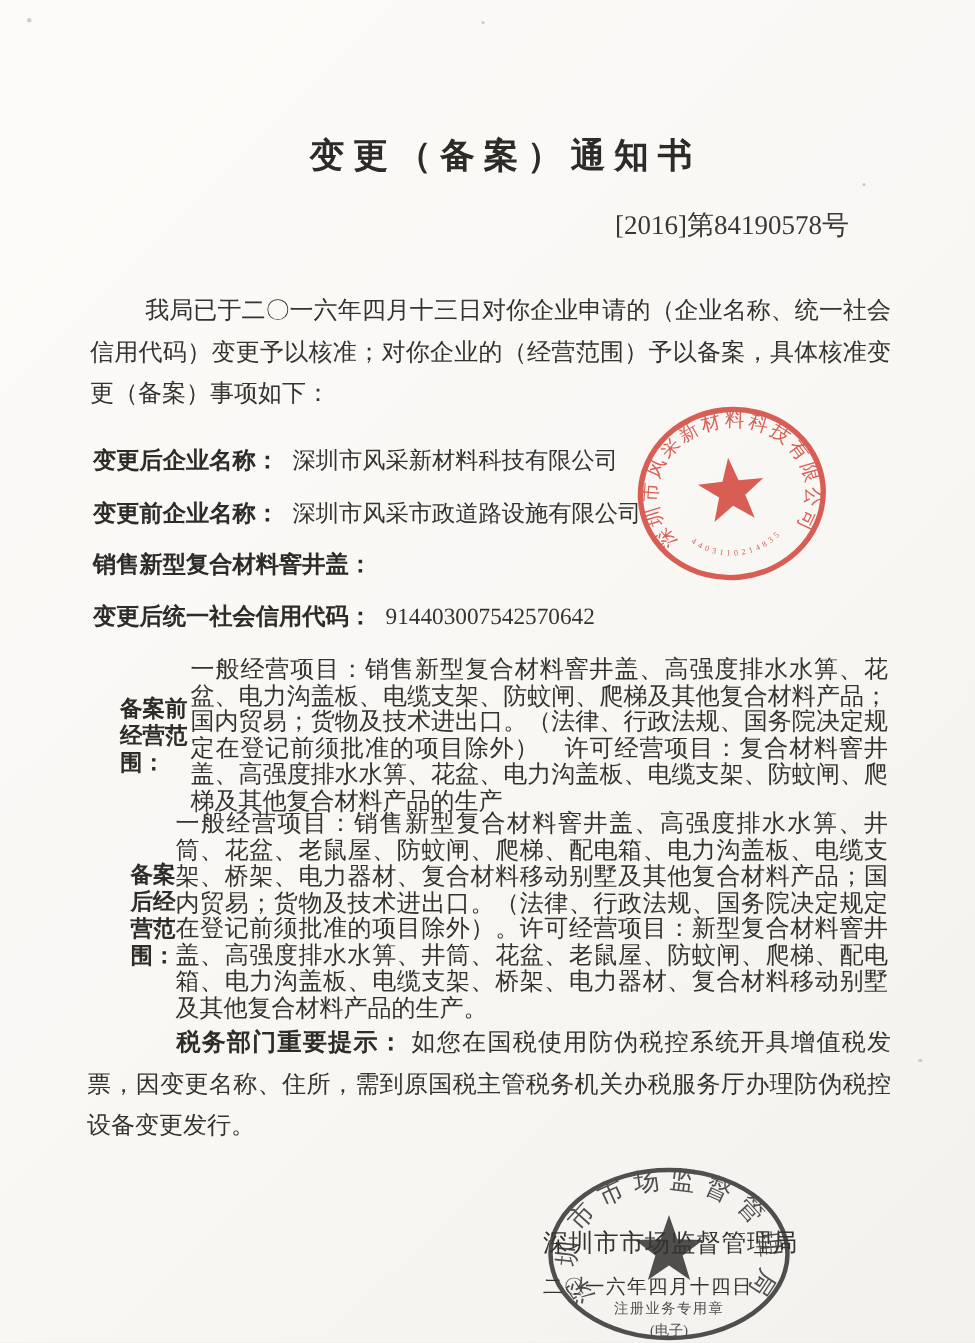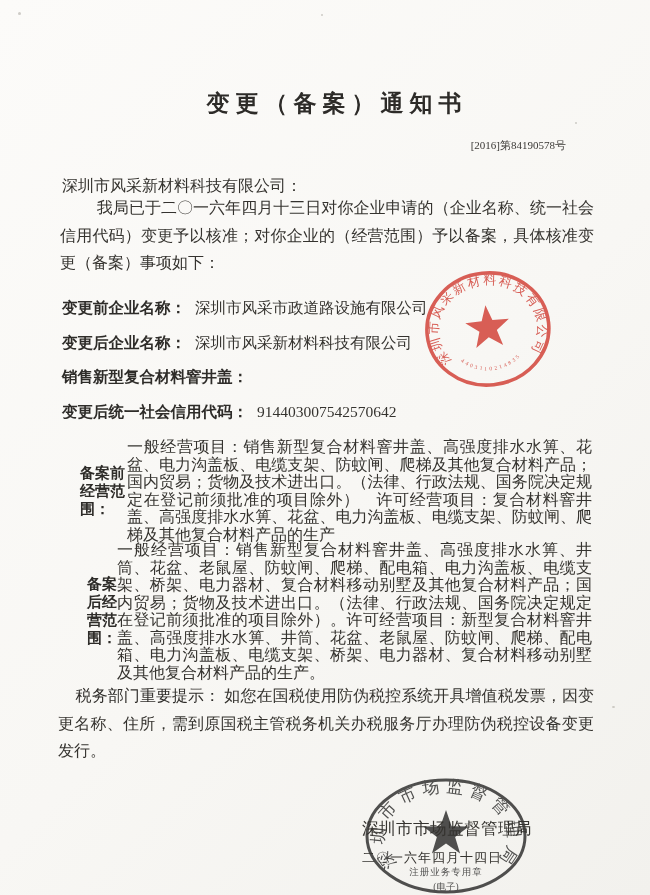--- a/index.html
+++ b/index.html
@@ -7,21 +7,21 @@
   .page{
     position:relative;width:650px;height:895px;overflow:hidden;
     background:linear-gradient(135deg,#fcfbf9 0%,#f8f7f4 55%,#f2f1ed 100%);
     font-family:"Liberation Serif","DejaVu Serif",serif;
     color:#35332f;
   }
   .title{
     position:absolute;top:88px;left:12px;width:100%;text-align:center;
     font-size:23px;font-weight:bold;letter-spacing:6px;color:#2d2b28;
   }
-  .docnum{position:absolute;top:138px;right:84px;font-size:11px;color:#3a3835;}
+  .docnum{position:absolute;top:138px;right:84px;font-size:18px;color:#3a3835;}
   .addressee{position:absolute;top:176px;left:62px;font-size:16px;}
   .intro{
     position:absolute;top:194px;left:60px;width:534px;
     font-size:16px;line-height:27.5px;text-indent:2.3em;text-align:justify;
   }
   .fields{position:absolute;top:297px;left:62px;width:530px;}
   .field-row{margin-bottom:13.5px;font-size:15.5px;line-height:21px;white-space:nowrap;}
   .f-label{font-weight:bold;color:#2e2c29;}
   .f-value{margin-left:9px;}
   .scope{position:absolute;display:flex;align-items:center;}
@@ -29,21 +29,21 @@
   .scope-after{top:541px;left:85px;width:507px;}
   .scope-label{font-weight:bold;font-size:15px;line-height:18px;flex:none;color:#2e2c29;}
   .scope-before .scope-label{width:47px;}
   .scope-after .scope-label{width:32px;text-align:right;}
   .scope-after .scope-text{}
   .scope-text{flex:1;font-size:16px;line-height:17.5px;text-align:justify;}
   .tax{
     position:absolute;top:682px;left:58px;width:536px;
     font-size:16px;line-height:27.5px;text-align:justify;text-indent:1.1em;
   }
-  .tax-lead{font-weight:normal;color:#2e2c29;}
+  .tax-lead{font-weight:bold;color:#2e2c29;margin-left:42px;}
   .authority{position:absolute;top:818px;left:362px;font-size:16.5px;letter-spacing:.5px;z-index:3;}
   .date{position:absolute;top:849px;left:362px;font-size:13px;letter-spacing:1px;z-index:3;}
   .company-seal{
     position:absolute;top:268px;left:422px;width:132px;height:124px;
     transform:rotate(-6deg);mix-blend-mode:multiply;opacity:.85;z-index:2;
   }
   .registry-seal{
     position:absolute;top:776px;left:362px;width:168px;height:130px;
     mix-blend-mode:multiply;opacity:.88;z-index:2;
   }
@@ -60,30 +60,29 @@
   <div class="speck" style="left:321px;top:14px;width:2px;height:2px;"></div>
   <div class="speck" style="left:575px;top:122px;width:2px;height:2px;"></div>
   <div class="speck" style="left:96px;top:254px;width:2px;height:2px;"></div>
   <div class="speck" style="left:612px;top:706px;width:3px;height:2px;"></div>
   <div class="speck" style="left:128px;top:668px;width:2px;height:2px;"></div>
 
   <div class="title">变更（备案）通知书</div>
 
   <div class="docnum">[2016]第84190578号</div>
 
-  <div class="addressee">深圳市风采新材料科技有限公司：</div>
 
   <div class="intro">我局已于二〇一六年四月十三日对你企业申请的（企业名称、统一社会信用代码）变更予以核准；对你企业的（经营范围）予以备案，具体核准变更（备案）事项如下：</div>
 
   <div class="fields">
     <div class="field-row">
-      <span class="f-label">变更前企业名称：</span><span class="f-value">深圳市风采市政道路设施有限公司</span>
+      <span class="f-label">变更后企业名称：</span><span class="f-value">深圳市风采新材料科技有限公司</span>
     </div>
     <div class="field-row">
-      <span class="f-label">变更后企业名称：</span><span class="f-value">深圳市风采新材料科技有限公司</span>
+      <span class="f-label">变更前企业名称：</span><span class="f-value">深圳市风采市政道路设施有限公司</span>
     </div>
     <div class="field-row">
       <span class="f-label">销售新型复合材料窨井盖：</span><span class="f-value"></span>
     </div>
     <div class="field-row">
       <span class="f-label">变更后统一社会信用代码：</span><span class="f-value">914403007542570642</span>
     </div>
   </div>
 
   <div class="scope scope-before">

